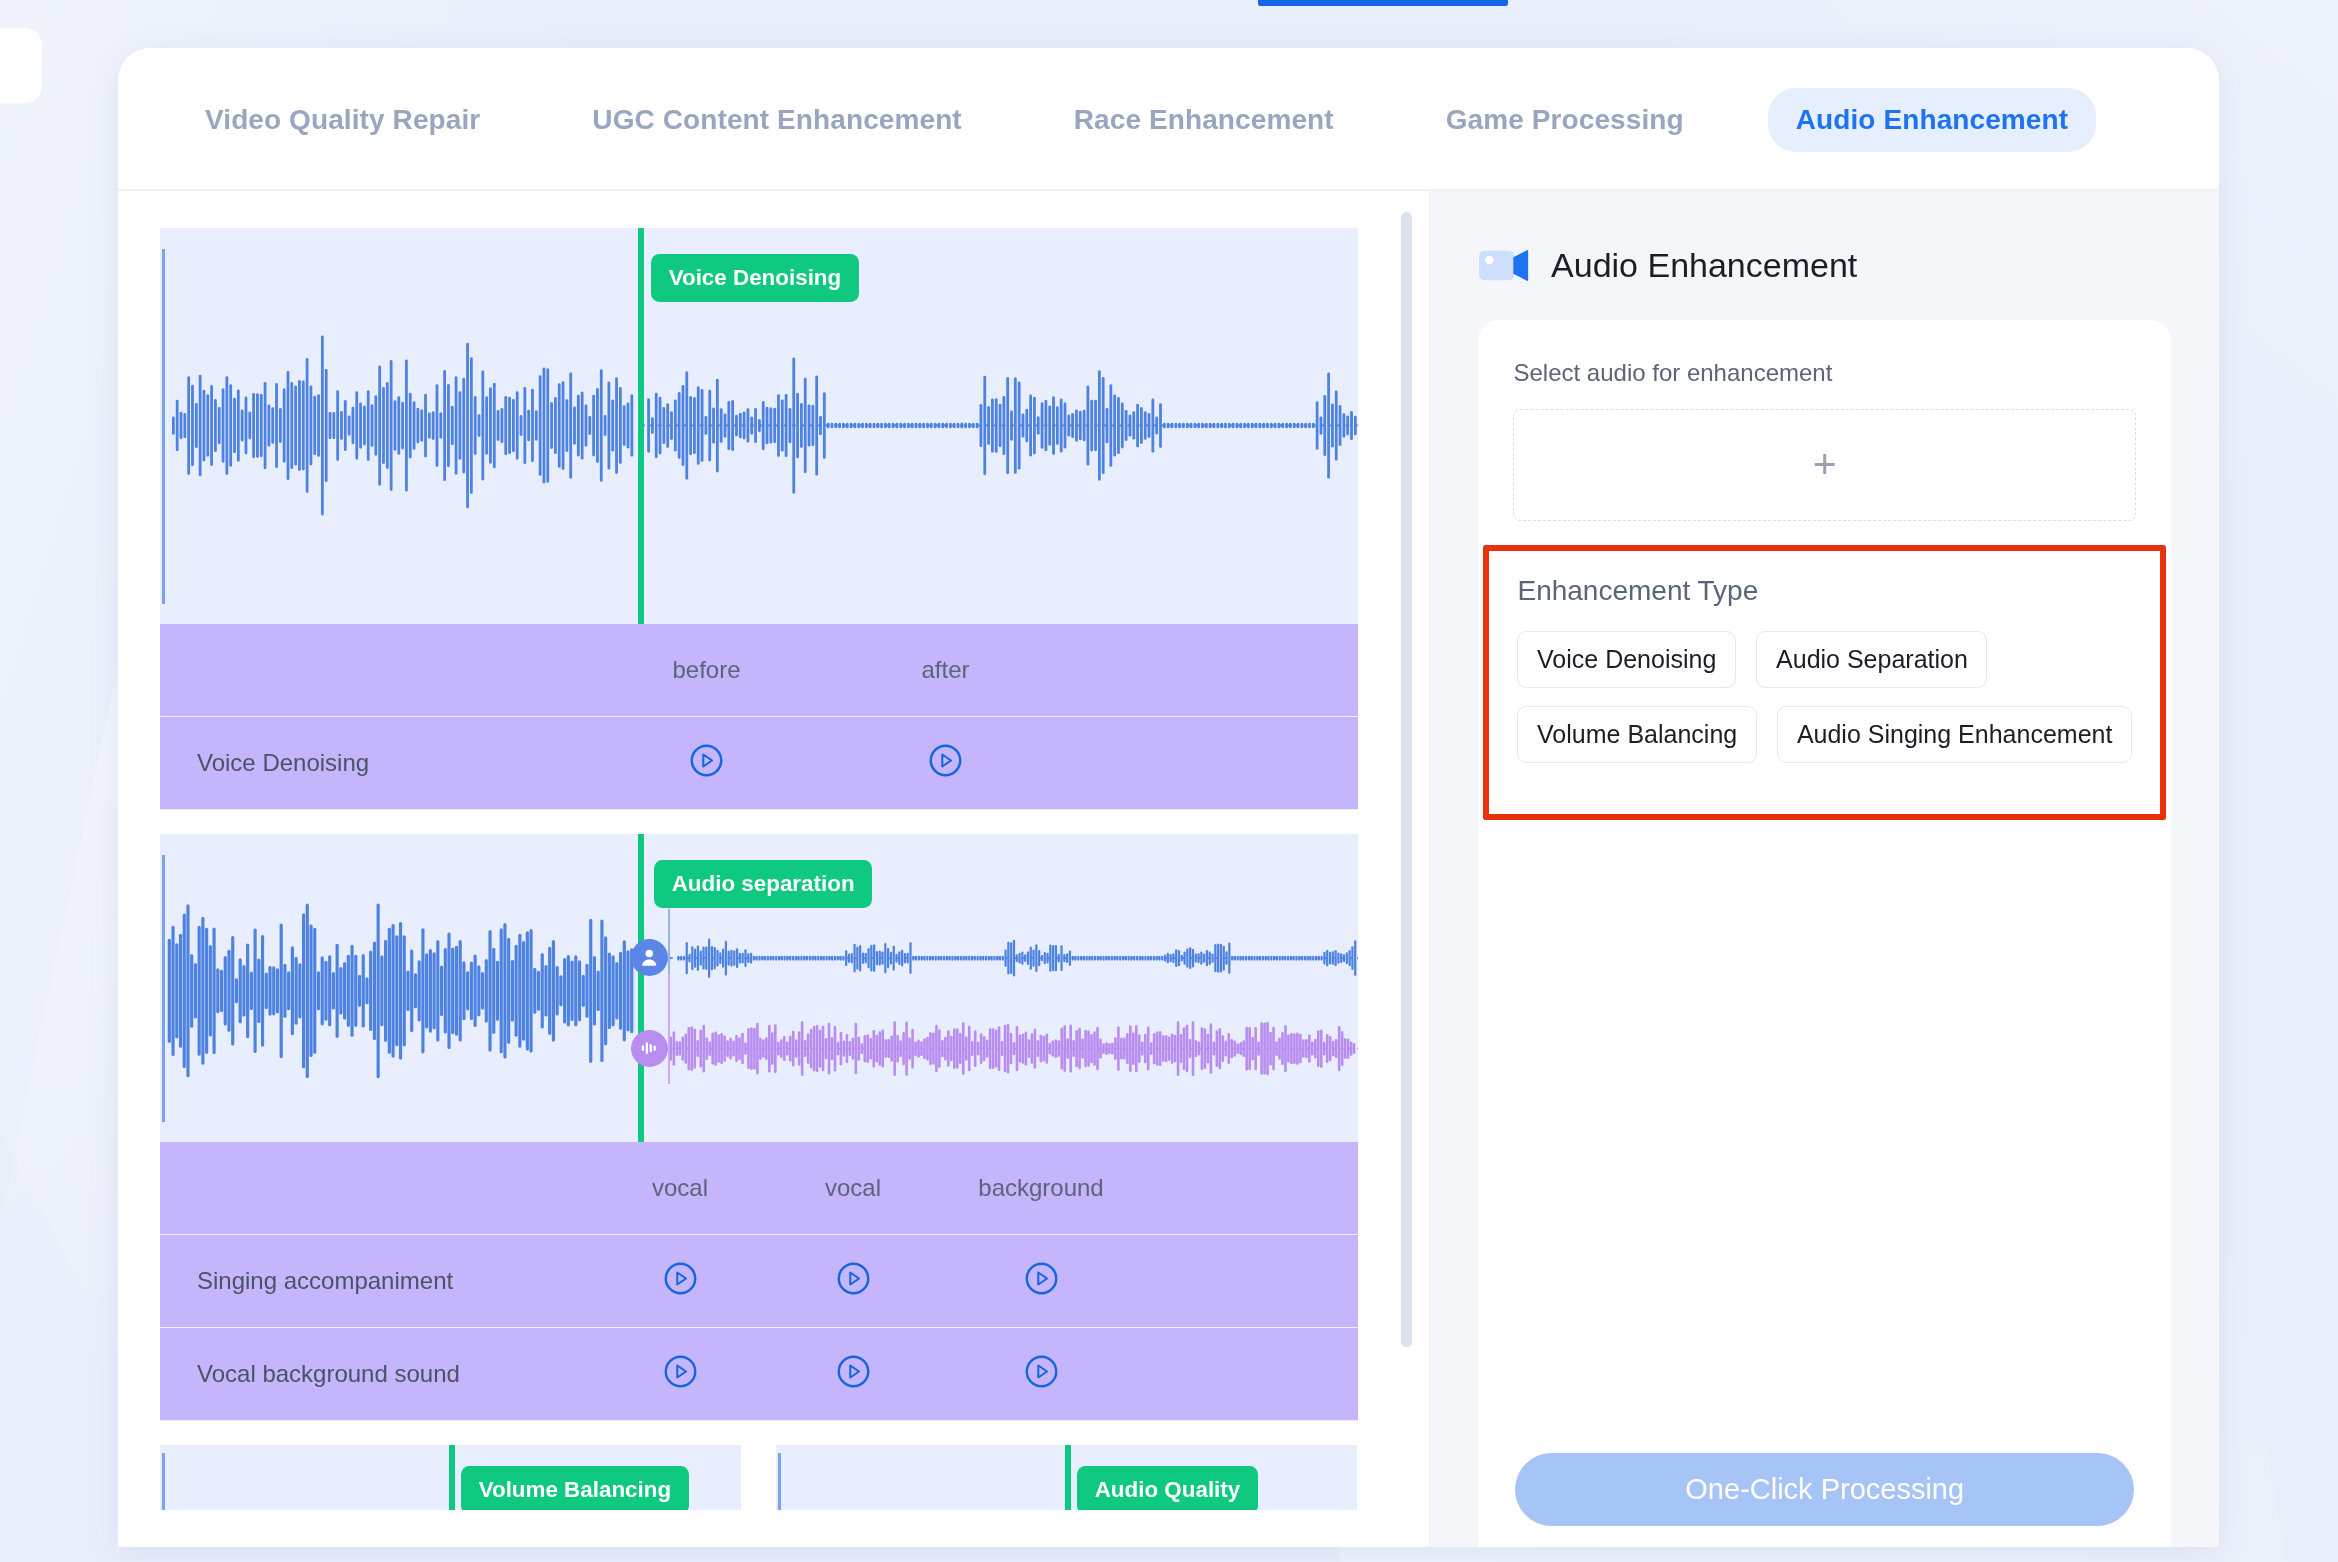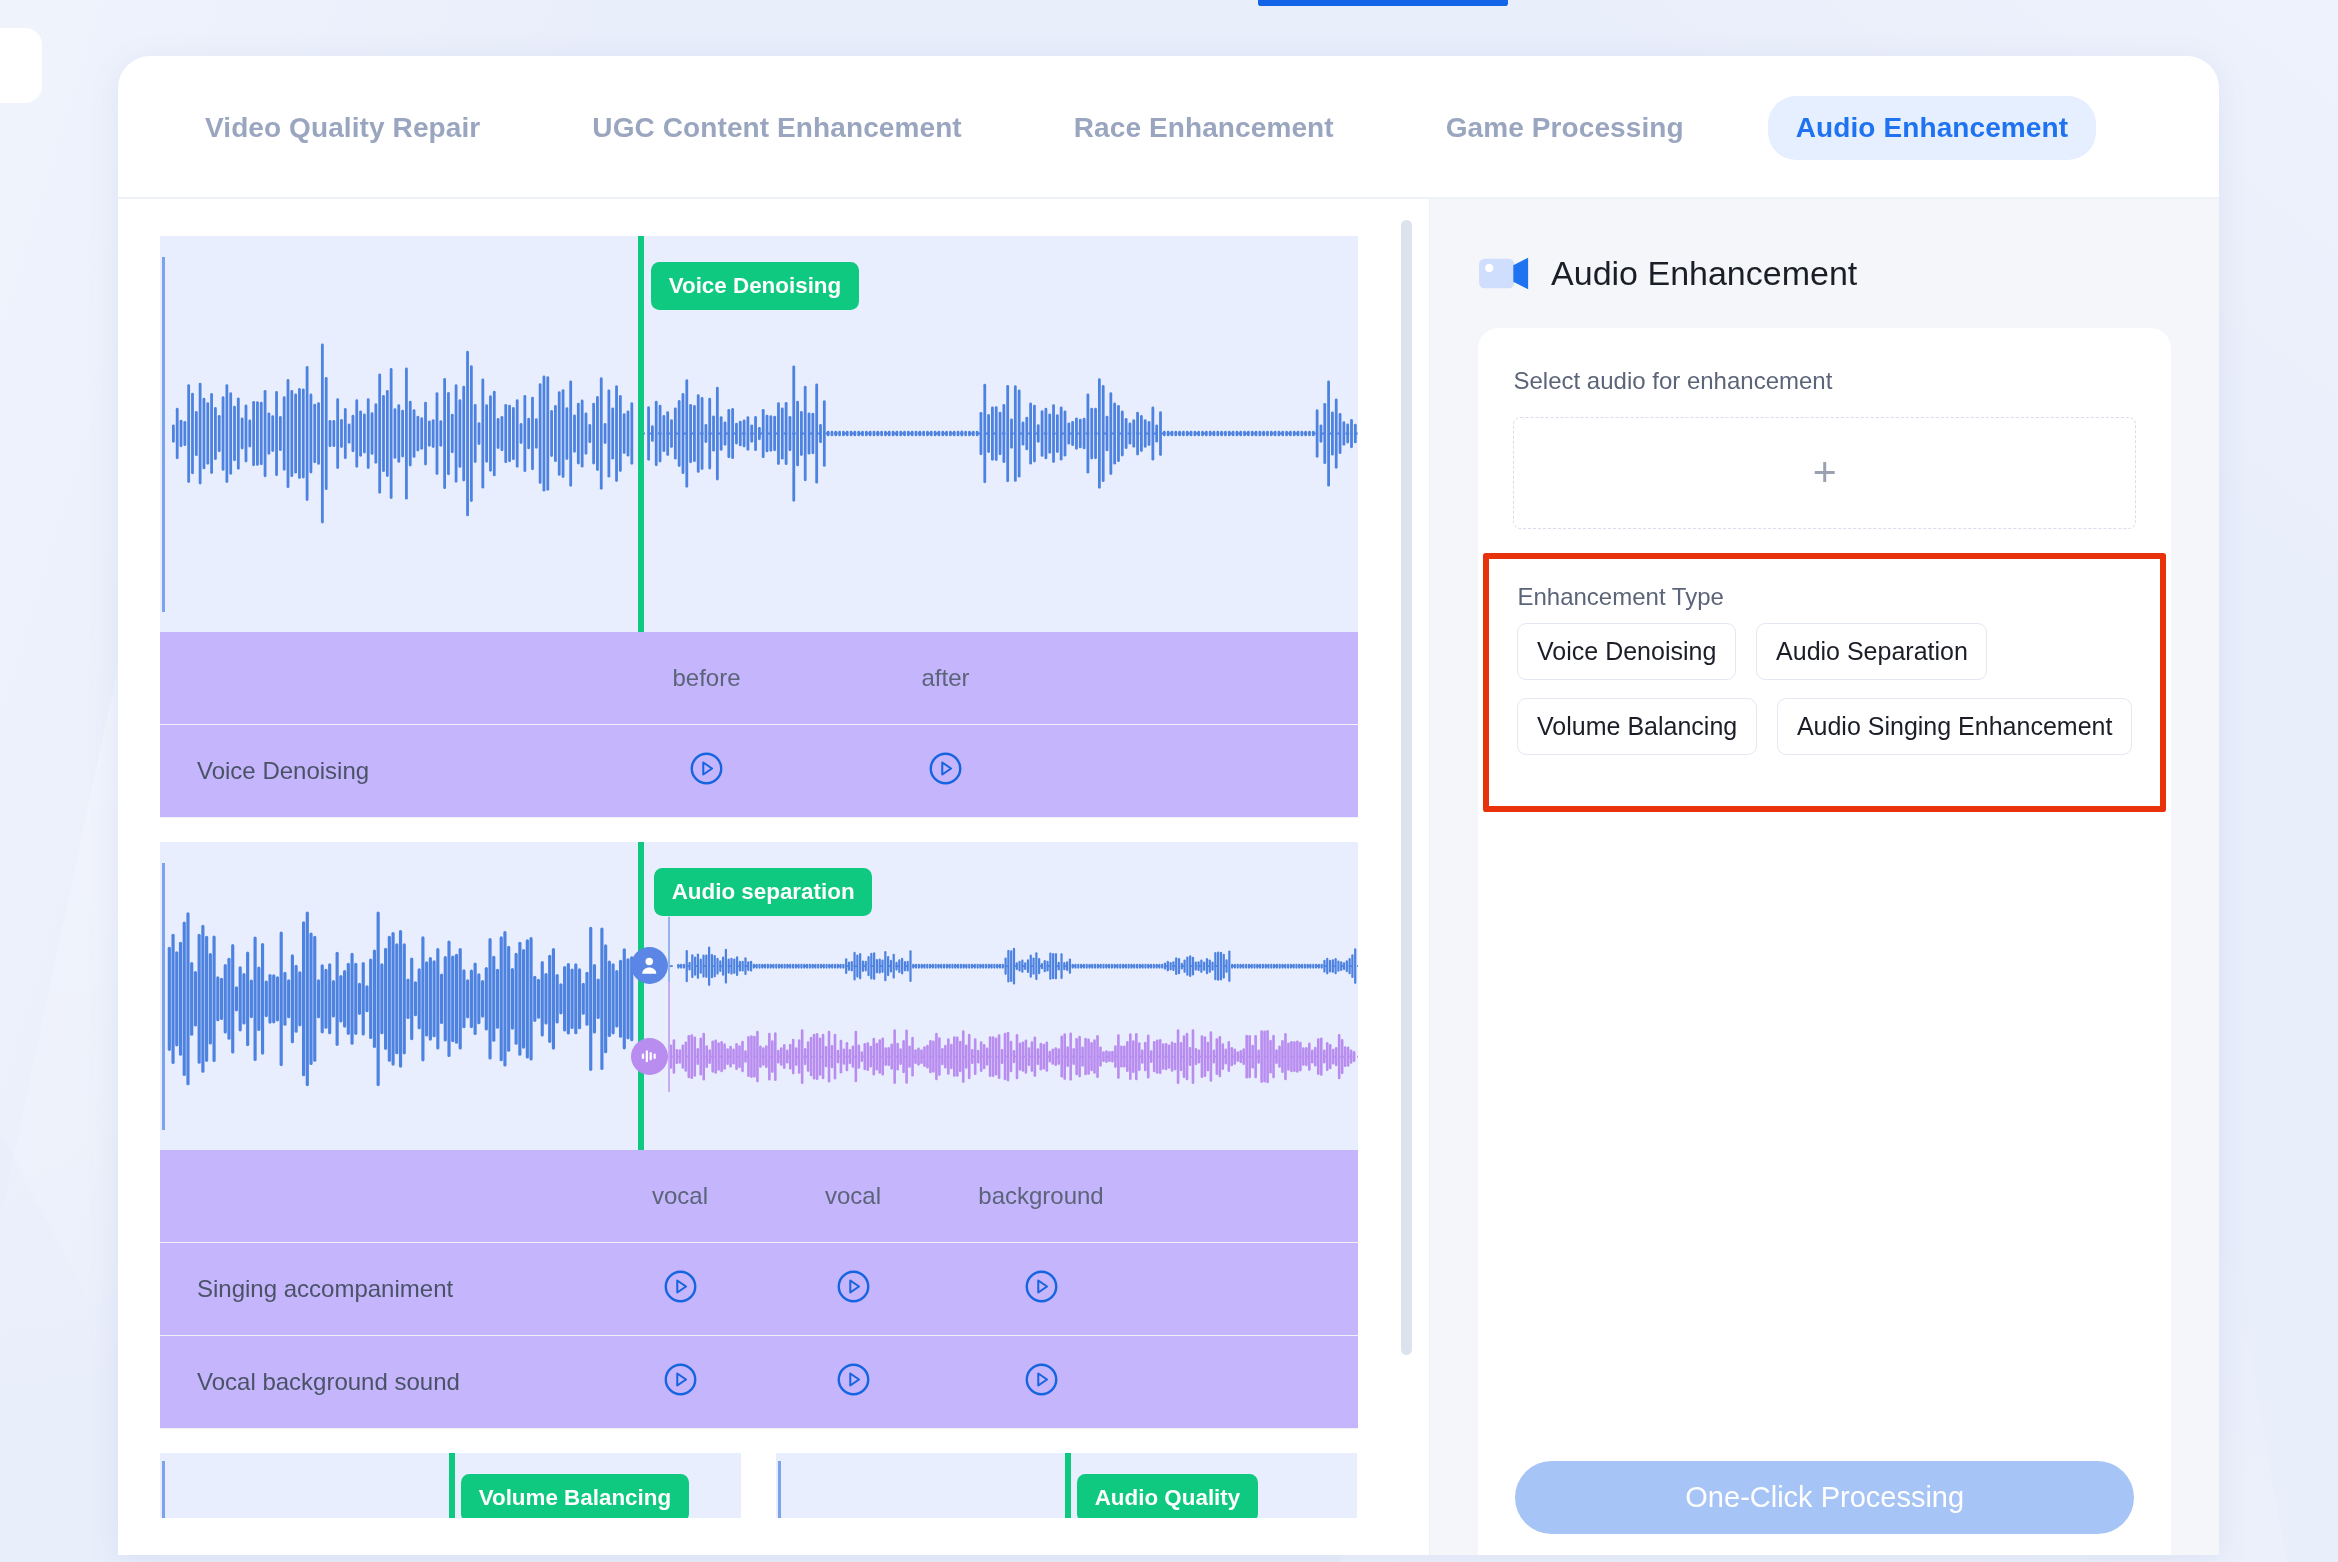--- a/index.html
+++ b/index.html
@@ -54,21 +54,21 @@
     left: -37px; top: 28px;
     width: 79px; height: 75px;
     background: #ffffff;
     border-radius: 0 17px 17px 0;
     z-index: 1;
   }
 
   
   .app-card {
     position: absolute;
-    left: 118px; top: 56px;
+    left: 118px; top: 48px;
     width: 2101px; height: 1499px;
     background: #ffffff;
     border-radius: 32px 32px 0 0;
     box-shadow: 0 5.6px 32px rgba(80,110,180,0.10);
     z-index: 2;
     overflow: hidden;
   }
 
   
   .tabbar {
@@ -264,23 +264,23 @@
   .plus-glyph {
     font-size: 41px; color: #9aa2b2; line-height: 1; font-weight: 300;
   }
   .enh-box {
     margin: 24px -30px 0 -30px;
     border: 6.5px solid #e8320c;
     border-radius: 2.8px;
     padding: 24px 28px 32px 28px;
   }
   .enh-label {
-    font-size: 24px;
+    font-size: 28px;
     color: #5b6478;
-    margin-bottom: 12px;
+    margin-bottom: 24px;
   }
   .chip-row { display: flex; gap: 20.5px; margin-bottom: 18.6px; }
   .chip {
     border: 1.9px solid #e2e7f1;
     border-radius: 9.3px;
     background: #ffffff;
     font-size: 25px;
     color: #1b1e26;
     padding: 13px 18.6px;
     white-space: nowrap;

